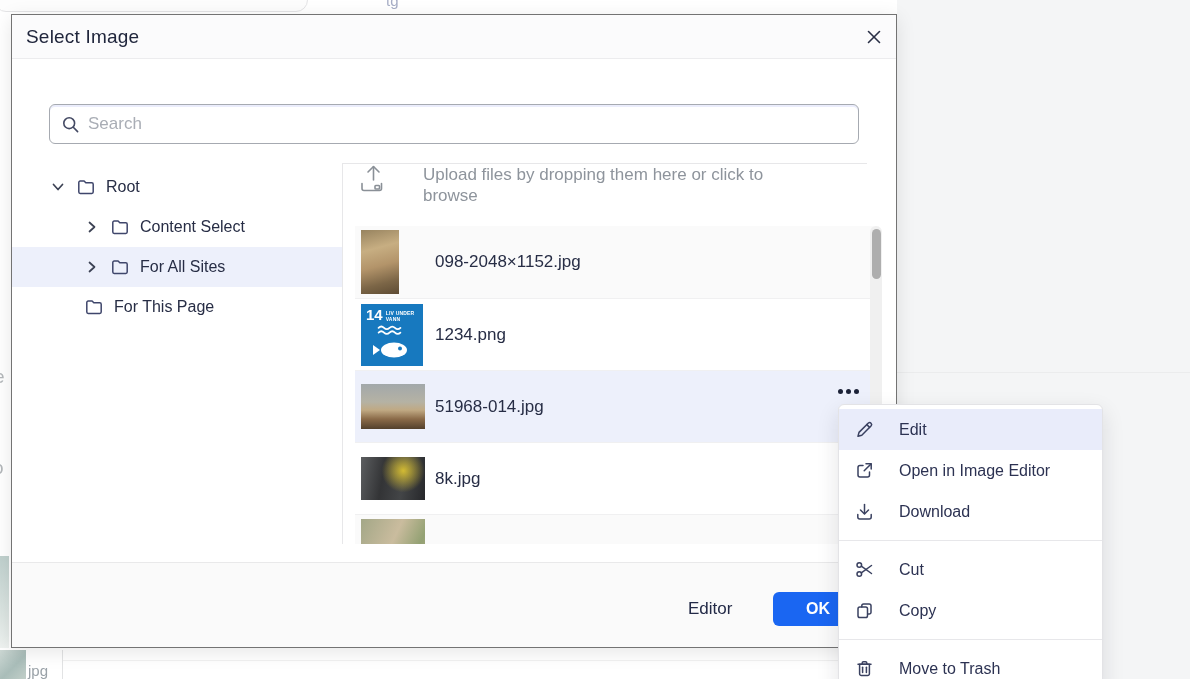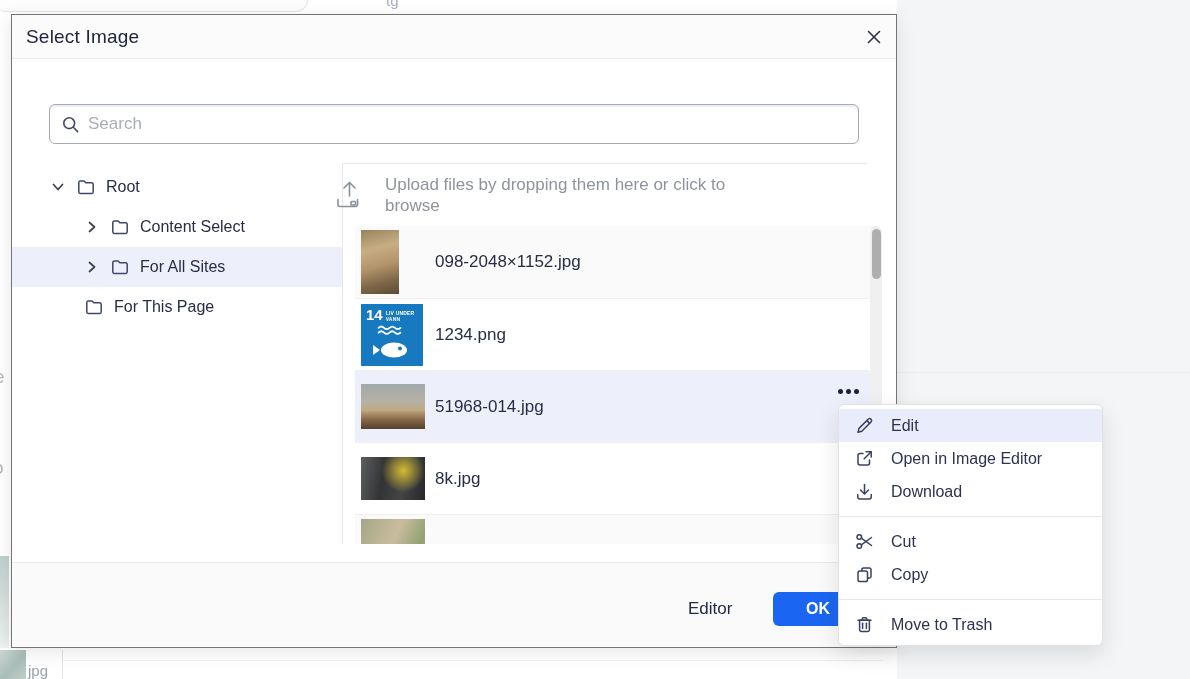--- a/index.html
+++ b/index.html
@@ -35,21 +35,21 @@
   .tree-row{height:40px;display:flex;align-items:center;gap:10px;font-size:16px;color:#272d45;cursor:pointer;}
   .tree-row.selected{background:#edf0fb;}
   .tree-row.lvl0{padding-left:38px;}
   .tree-row.lvl1{padding-left:72px;}
   .chev{width:16px;height:16px;display:flex;align-items:center;justify-content:center;flex:none;}
   .tree-folder{width:20px;height:20px;flex:none;display:flex;align-items:center;justify-content:center;}
 
   
   .panel-top-border{position:absolute;left:330px;top:148px;width:525px;height:1px;background:#e7e7e9;}
   .panel-left-border{position:absolute;left:330px;top:148px;width:1px;height:381px;background:#e7e7e9;}
-  .upload-zone{position:absolute;left:312px;top:149px;width:524px;height:62px;display:flex;align-items:center;gap:15px;padding-left:11px;cursor:pointer;}
+  .upload-zone{position:absolute;left:336px;top:149px;width:524px;height:62px;display:flex;align-items:flex-start;gap:29px;padding-left:11px;cursor:pointer;}
   .upload-text{font-size:17px;line-height:21px;color:#8e949c;width:384px;}
 
   
   .file-list{position:absolute;left:343px;top:211px;width:524px;height:318px;overflow:hidden;}
   .file-row{height:72px;display:flex;align-items:center;padding-left:6px;position:relative;cursor:pointer;background:#fff;}
   .file-row + .file-row{border-top:1px solid #f0f0f1;}
   .file-row.zebra{background:#fafafa;}
   .file-row.selected{background:#edf0fb;}
   .thumb-box{width:64px;height:64px;display:flex;align-items:center;justify-content:flex-start;flex:none;}
   .file-name{margin-left:10px;font-size:17px;color:#272d45;white-space:nowrap;}
@@ -72,21 +72,21 @@
   .sb-thumb{position:absolute;left:860px;top:214px;width:9px;height:50px;background:#aeaeae;border-radius:5px;cursor:pointer;}
 
   
   .dialog-footer{position:absolute;left:0;bottom:0;width:100%;height:85px;background:#fafafa;border-top:1px solid #e9e9ea;}
   .cancel-btn{position:absolute;left:662px;top:577px;height:34px;padding:0 14px;display:flex;align-items:center;font-size:17px;color:#232a47;background:none;border:none;cursor:pointer;font-family:"Liberation Sans",sans-serif;}
   .ok-btn{position:absolute;left:761px;top:577px;width:90px;height:34px;background:#1a66f2;border:none;border-radius:6px;color:#fff;font-size:16px;font-weight:bold;display:flex;align-items:center;justify-content:center;cursor:pointer;font-family:"Liberation Sans",sans-serif;}
 
   
   .context-menu{position:absolute;left:838px;top:404px;width:265px;background:#fff;border:1px solid #e3e3e6;border-radius:6px;box-shadow:0 8px 22px rgba(23,28,38,.12);padding:2px 0;z-index:30;}
   .menu-group{padding:2px 0;}
-  .menu-item{height:33px;display:flex;align-items:center;gap:17px;padding:0 15px;font-size:16px;color:#2c3252;cursor:pointer;}
+  .menu-item{height:41px;display:flex;align-items:center;gap:25px;padding:0 15px;font-size:16px;color:#2c3252;cursor:pointer;}
   .menu-item.highlighted{background:#e9ecfa;}
   .menu-divider{height:1px;background:#e7e7ea;margin:6px 0;}
   .mi-icon{width:20px;height:20px;display:flex;align-items:center;justify-content:center;flex:none;}
 
   svg{display:block;}
 </style>
 </head>
 <body>
 
 <div class="bg-right"></div>

